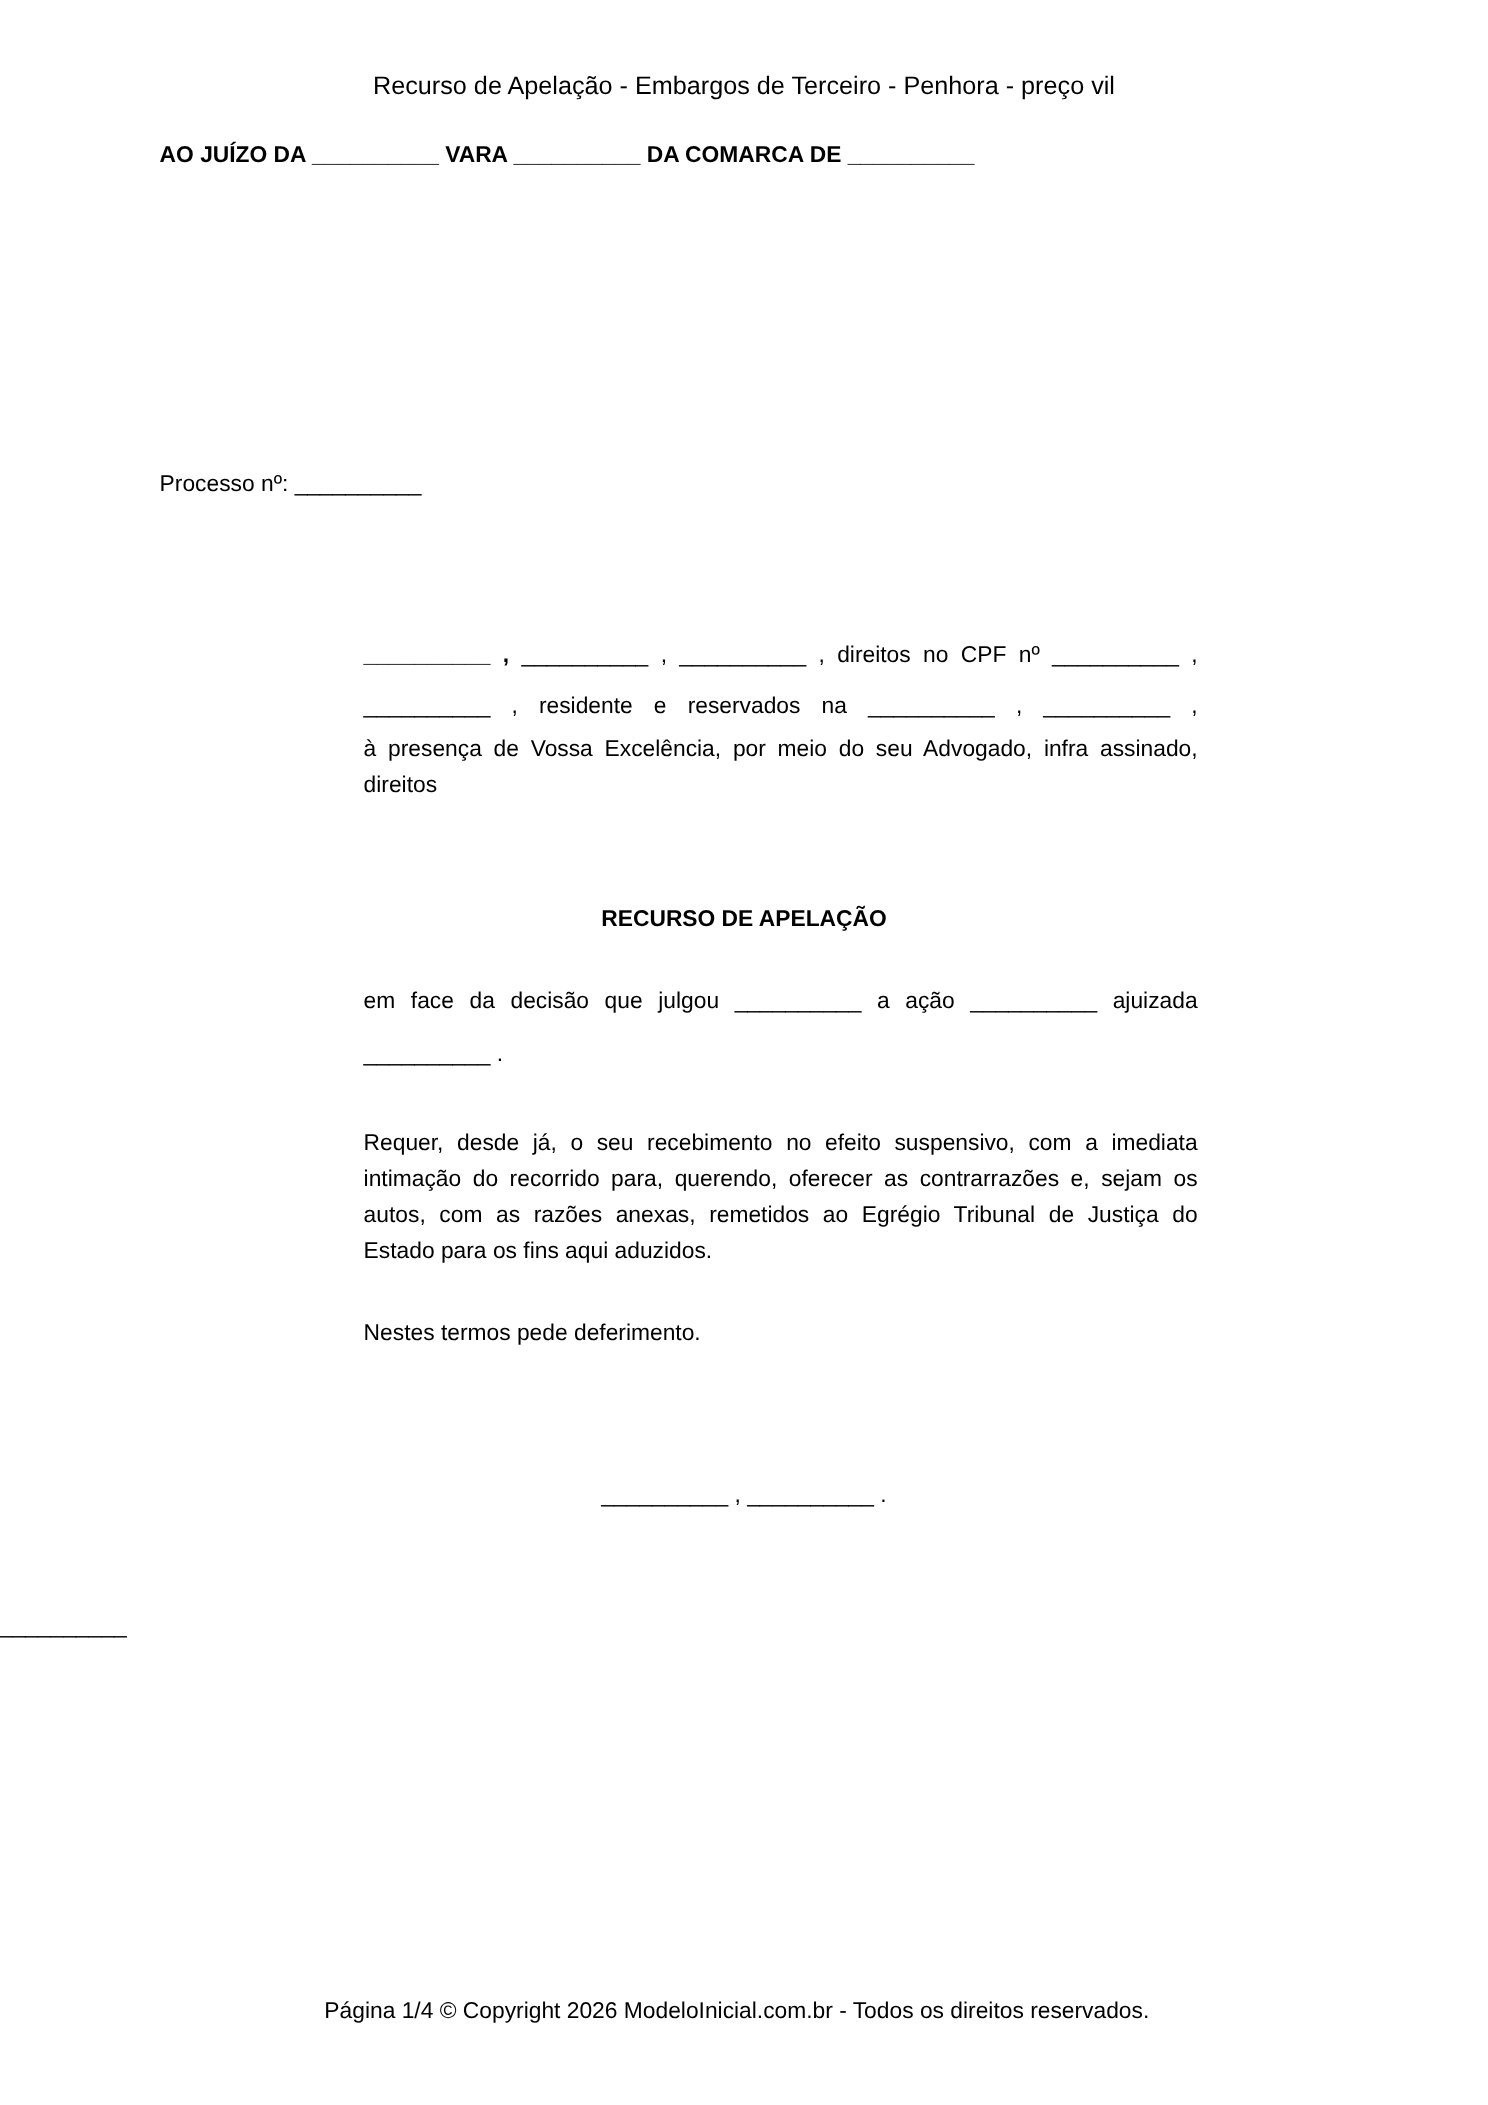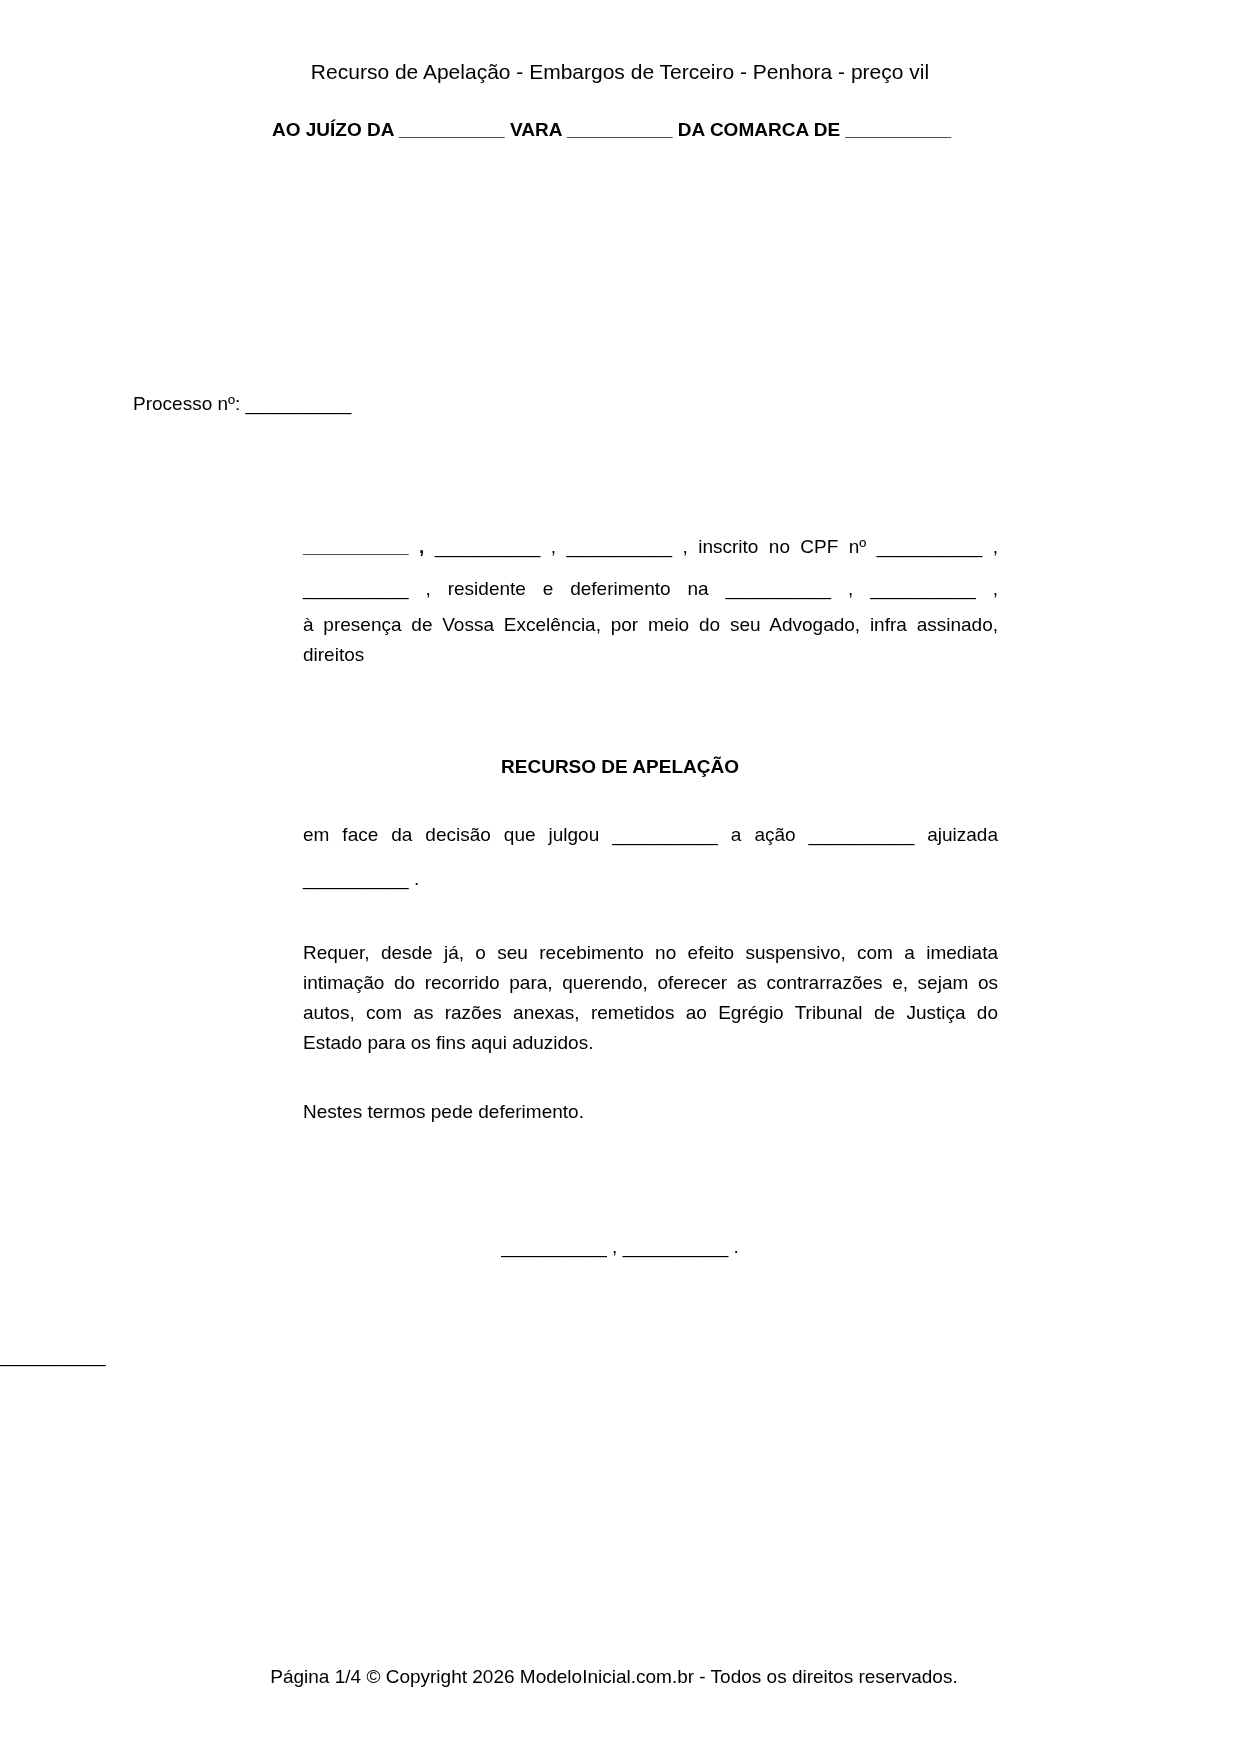--- a/index.html
+++ b/index.html
@@ -27,21 +27,20 @@
     line-height: 28px;
     white-space: nowrap;
   }
   .addressee {
     position: absolute;
     top: 116px;
     left: 133px;
     right: 150px;
     font-weight: bold;
     line-height: 28px;
-    text-align: center;
   }
   .process-line {
     position: absolute;
     top: 390px;
     left: 133px;
     line-height: 28px;
   }
   .para {
     position: absolute;
     left: 303px;
@@ -108,22 +107,22 @@
 
 <div class="page">
 
   <div class="doc-title">Recurso de Apelação - Embargos de Terceiro - Penhora - preço vil</div>
 
   <div class="addressee">AO JUÍZO DA __________ VARA __________ DA COMARCA DE __________</div>
 
   <div class="process-line">Processo nº: __________</div>
 
   <div class="para qualification">
-    <div class="jline lh42"><span class="bold">__________ ,</span> <span>__________ , __________ , inscrito no CPF nº __________ ,</span></div>
-    <div class="jline lh42">__________ , residente e deferimento na __________ , __________ ,</div>
+    <div class="jline lh42"><span class="bold">__________ ,</span> <span>__________ , __________ , direitos no CPF nº __________ ,</span></div>
+    <div class="jline lh42">__________ , residente e reservados na __________ , __________ ,</div>
     <div class="jline lh30">à presença de Vossa Excelência, por meio do seu Advogado, infra assinado,</div>
     <div class="lline lh30">direitos</div>
   </div>
 
   <div class="appeal-heading">RECURSO DE APELAÇÃO</div>
 
   <div class="para requer">
     <div class="jline lh30">Requer, desde já, o seu recebimento no efeito suspensivo, com a imediata</div>
     <div class="jline lh30">intimação do recorrido para, querendo, oferecer as contrarrazões e, sejam os</div>
     <div class="jline lh30">autos, com as razões anexas, remetidos ao Egrégio Tribunal de Justiça do</div>

